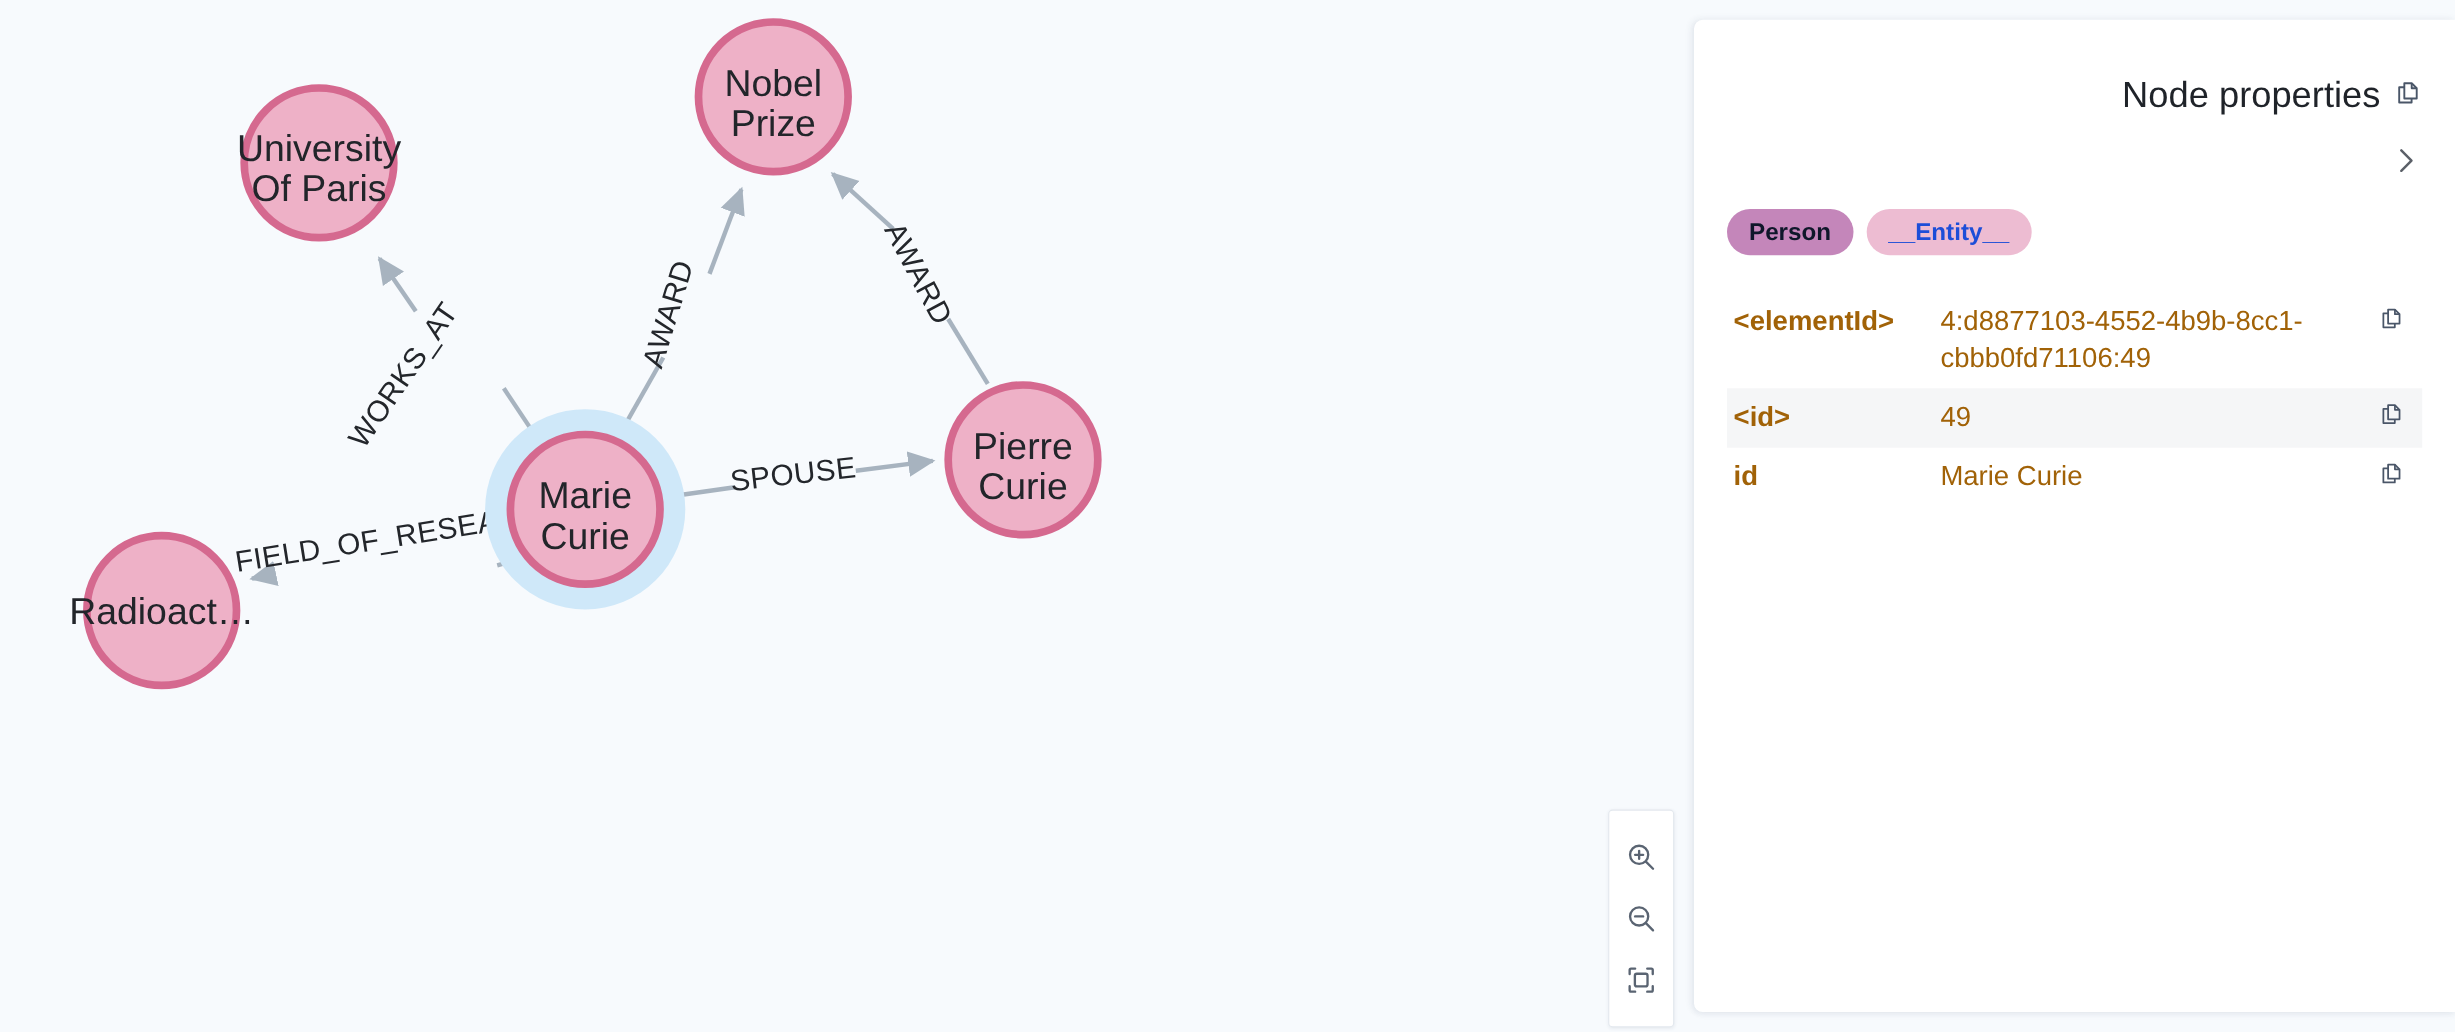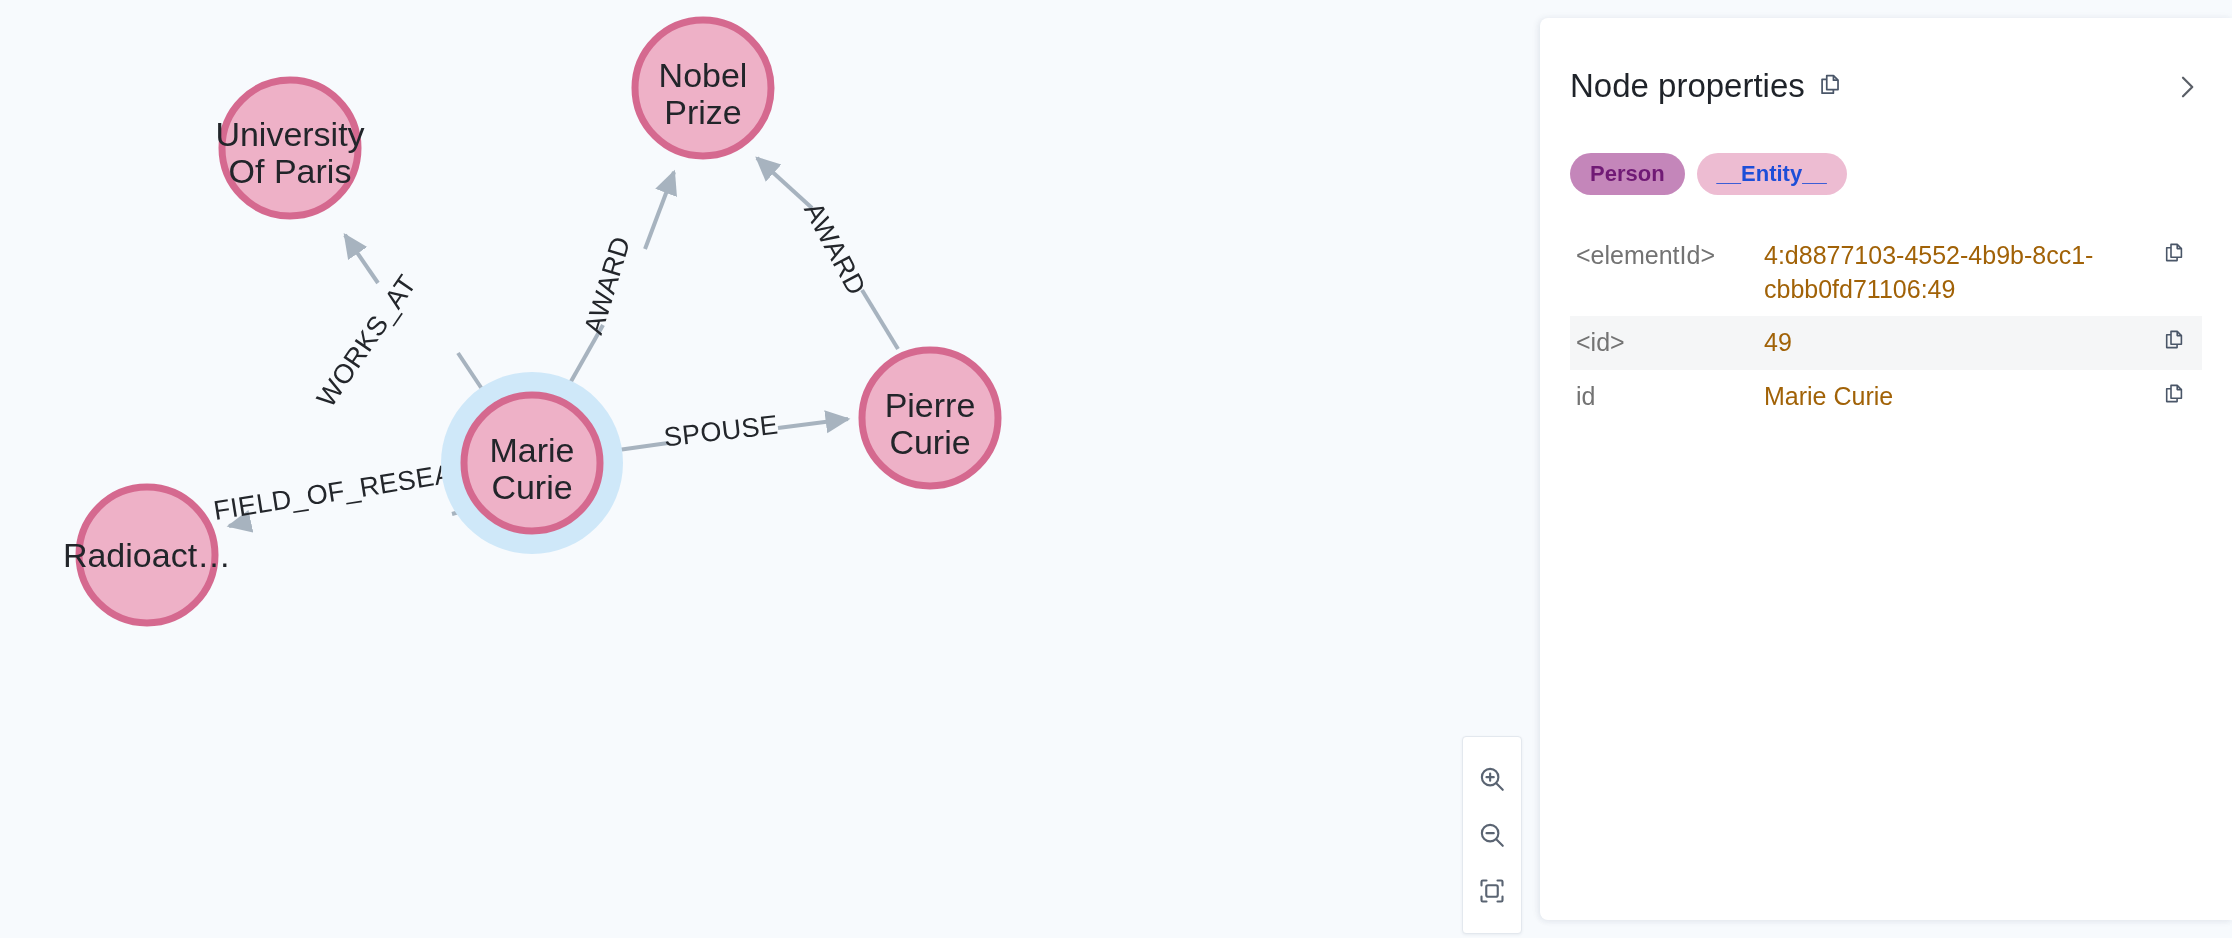--- a/index.html
+++ b/index.html
@@ -115,23 +115,24 @@
     background: #ffffff;
     border-radius: 8px 0 0 8px;
     box-shadow: -2px 0 7px rgba(40,60,90,0.07), 0 2px 6px rgba(40,60,90,0.05);
     box-sizing: border-box;
     padding: 28px 30px 0 30px;
     overflow: hidden;
   }
 
   #panel-header {
     display: flex;
-    align-items: center;
+    align-items: flex-end;
     justify-content: space-between;
     margin-bottom: 26px;
+    flex-direction: column;
   }
 
   #panel-title-wrap {
     display: flex;
     align-items: center;
     gap: 12px;
   }
 
   #panel-title {
     font-size: 33px;
@@ -193,22 +194,22 @@
   }
 
   .prop-row.striped {
     background: #f5f6f7;
   }
 
   .prop-key {
     width: 188px;
     flex: 0 0 188px;
     font-size: 25px;
-    font-weight: normal;
-    color: #737373;
+    font-weight: bold;
+    color: #a16207;
     line-height: 1.35;
     word-break: break-word;
   }
 
   .prop-value {
     flex: 1 1 auto;
     font-size: 25px;
     color: #a16207;
     line-height: 1.35;
     word-break: break-word;
@@ -361,21 +362,21 @@
       <button id="panel-collapse-btn">
         <span>
           <svg width="30" height="30" viewBox="0 0 24 24" fill="none" stroke="#5b6068" stroke-width="1.8" stroke-linecap="round" stroke-linejoin="round">
             <path d="M8.8 4.6 L16.2 12 L8.8 19.4"></path>
           </svg>
         </span>
       </button>
     </div>
 
     <div id="label-badges">
-      <span class="badge" style="background:#c486ba;color:#701a75;">Person</span>
+      <span class="badge" style="background:#c486ba;color:#0f172a;">Person</span>
       <span class="badge" style="background:#edbcd2;color:#1d4ed8;">__Entity__</span>
     </div>
 
     <div id="property-rows">
 
       <div class="prop-row">
         <div class="prop-key">&lt;elementId&gt;</div>
         <div class="prop-value">4:d8877103-4552-4b9b-8cc1-cbbb0fd71106:49</div>
         <button class="prop-copy">
           <span>

